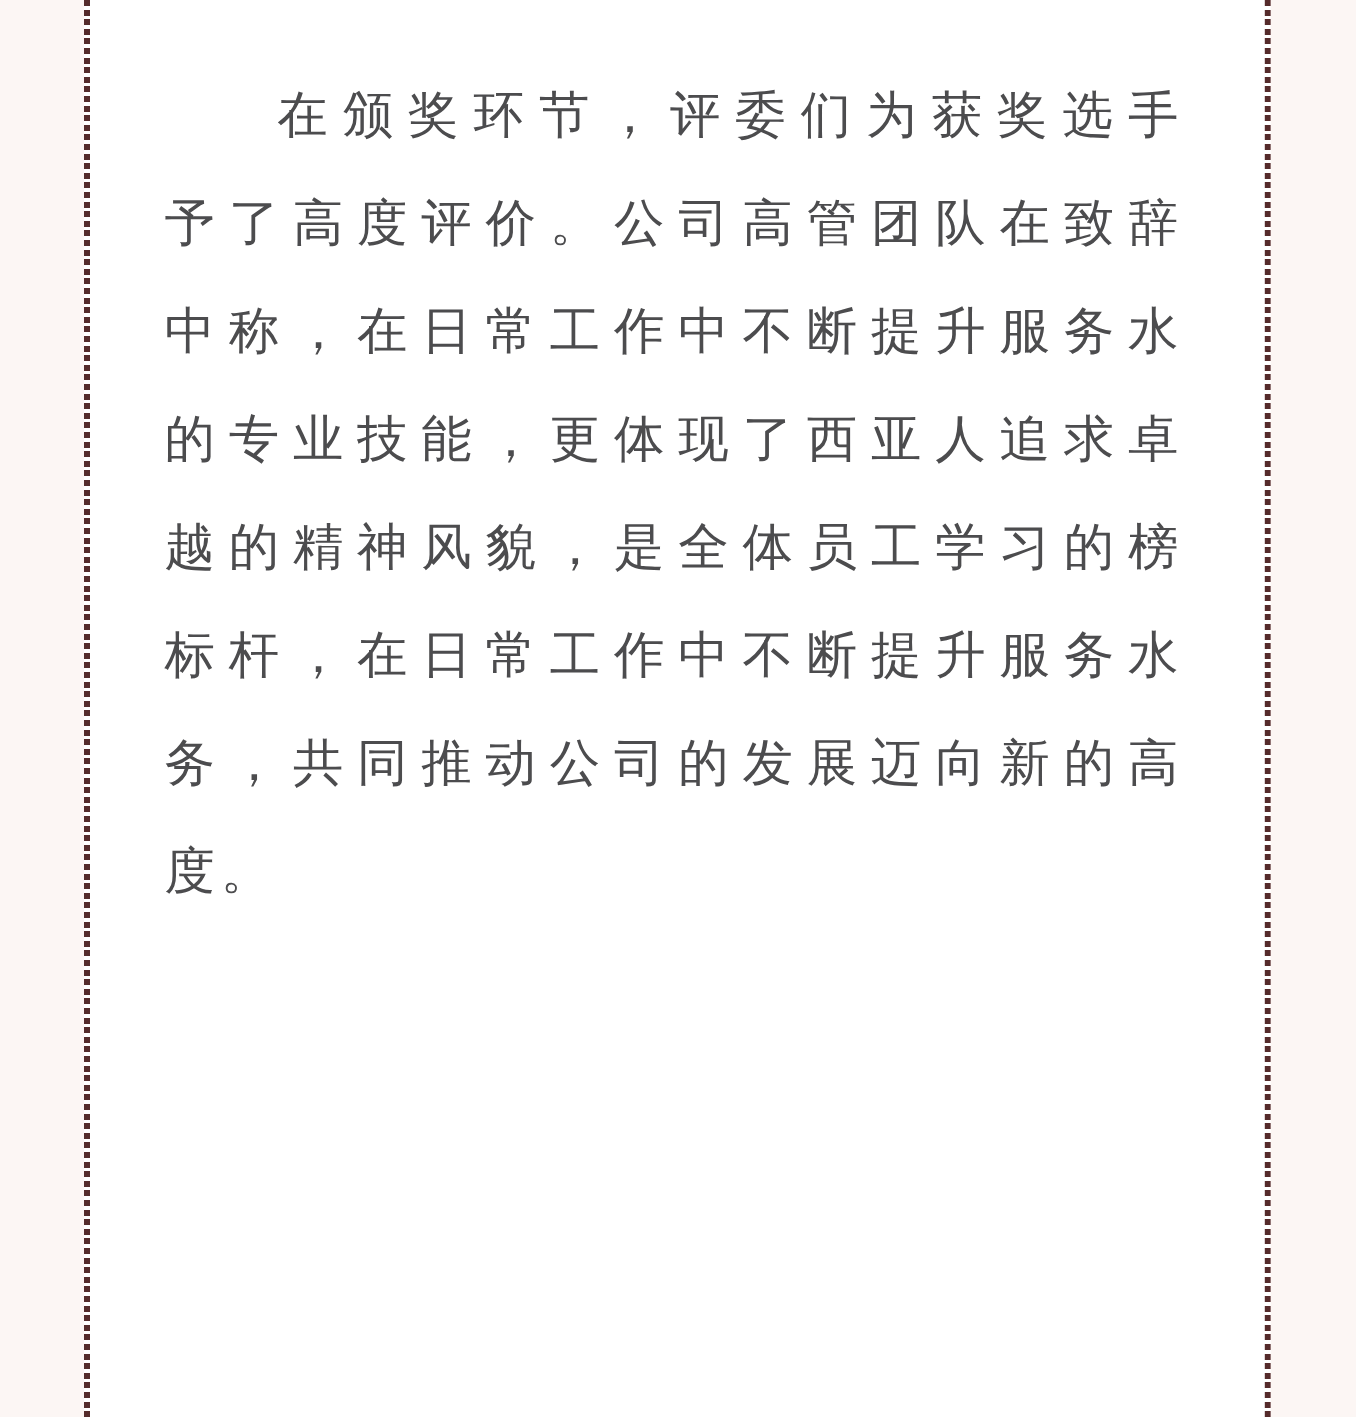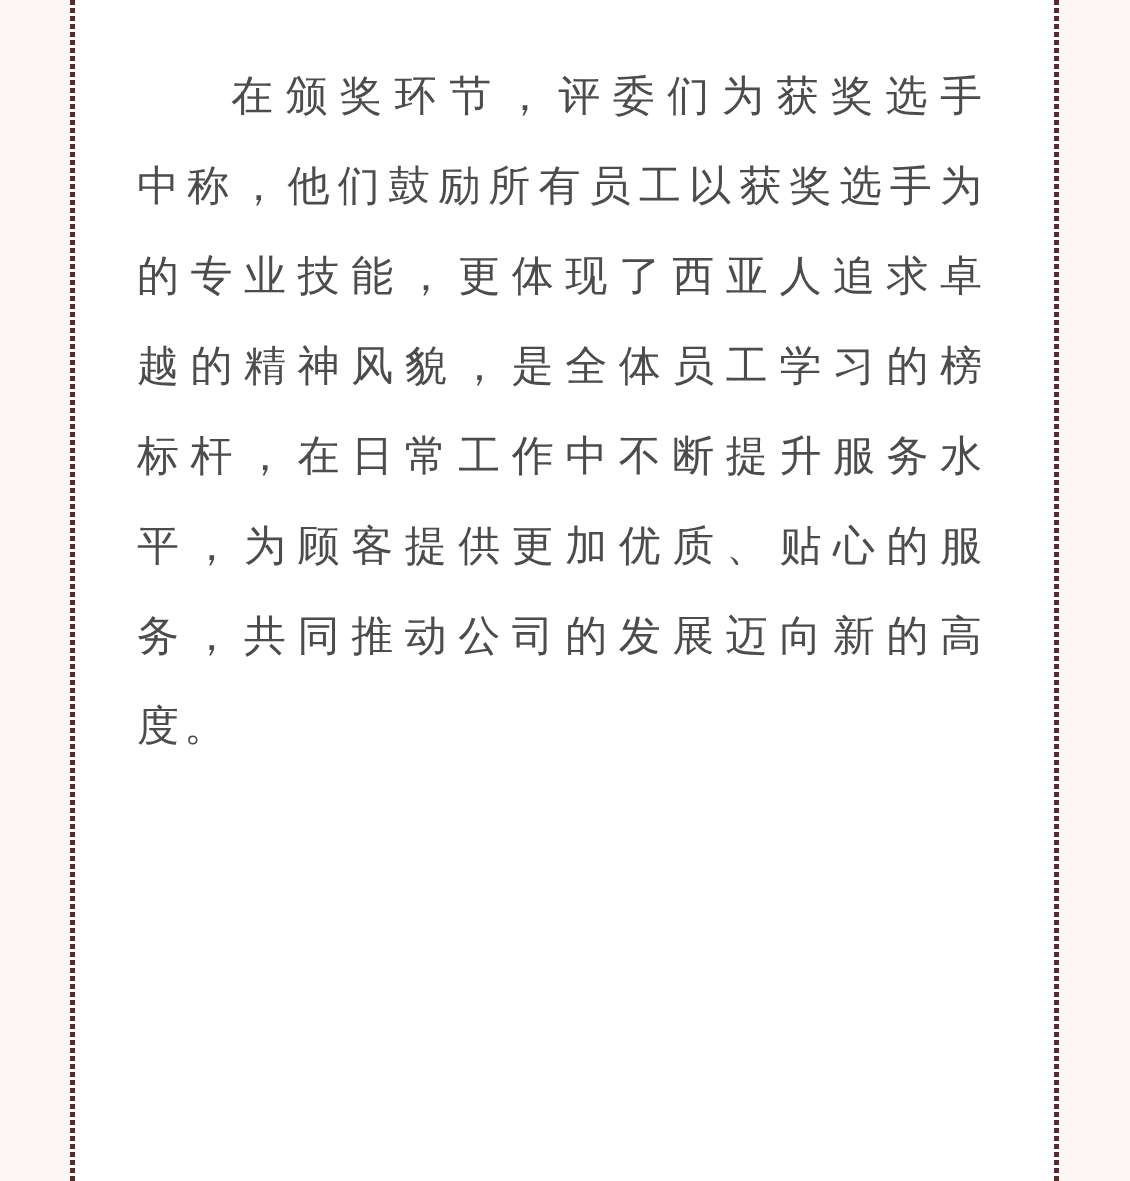--- a/index.html
+++ b/index.html
@@ -72,25 +72,25 @@
 </head>
 <body>
 
 <div class="page">
 
   <div class="gutter left"></div>
   <div class="dash-rule left"></div>
 
   <div class="article">
     <p class="line first">在颁奖环节，评委们为获奖选手</p>
-    <p class="line">中称，他们鼓励所有员工以获奖选手为</p>
+    <p class="line">予了高度评价。公司高管团队在致辞</p>
+    <p class="line">中称，在日常工作中不断提升服务水</p>
     <p class="line">的专业技能，更体现了西亚人追求卓</p>
     <p class="line">越的精神风貌，是全体员工学习的榜</p>
     <p class="line">标杆，在日常工作中不断提升服务水</p>
-    <p class="line">平，为顾客提供更加优质、贴心的服</p>
     <p class="line">务，共同推动公司的发展迈向新的高</p>
     <p class="line last">度。</p>
   </div>
 
   <div class="dash-rule right"></div>
   <div class="gutter right"></div>
 
 </div>
 
 </body></html>

